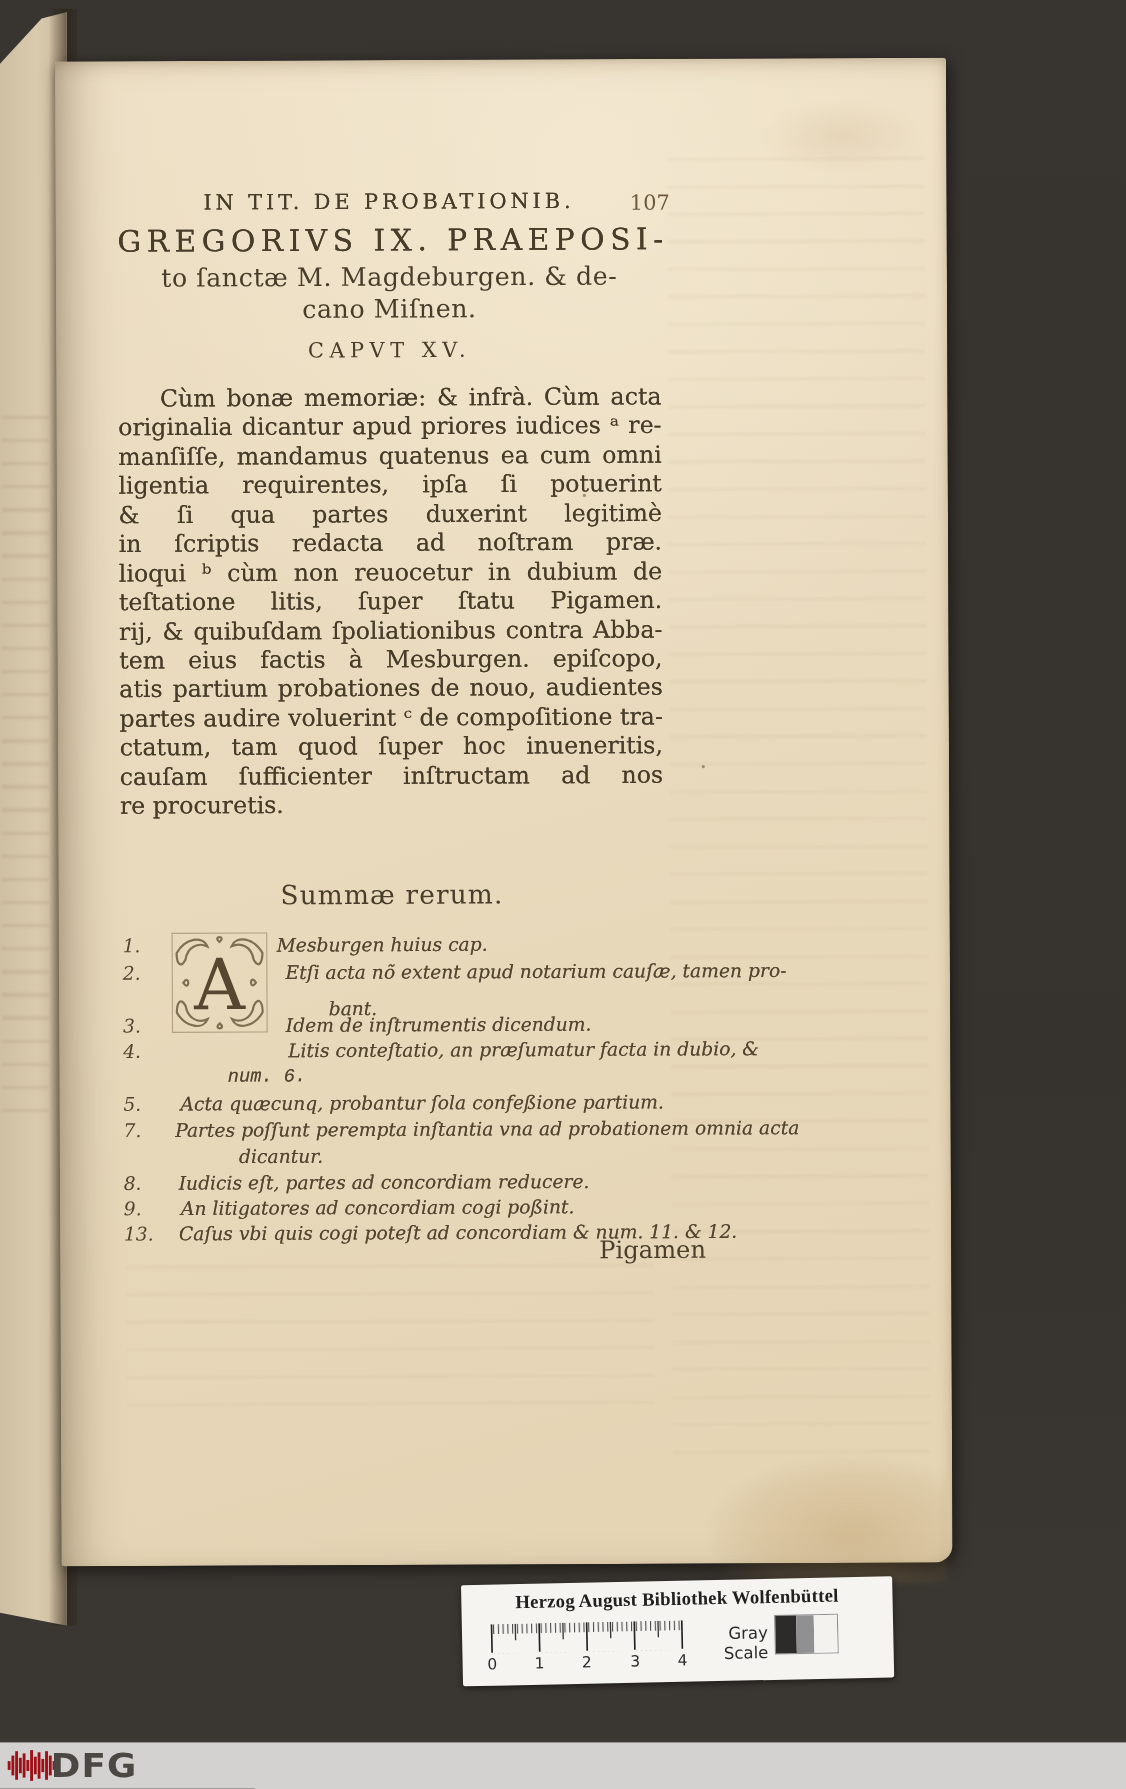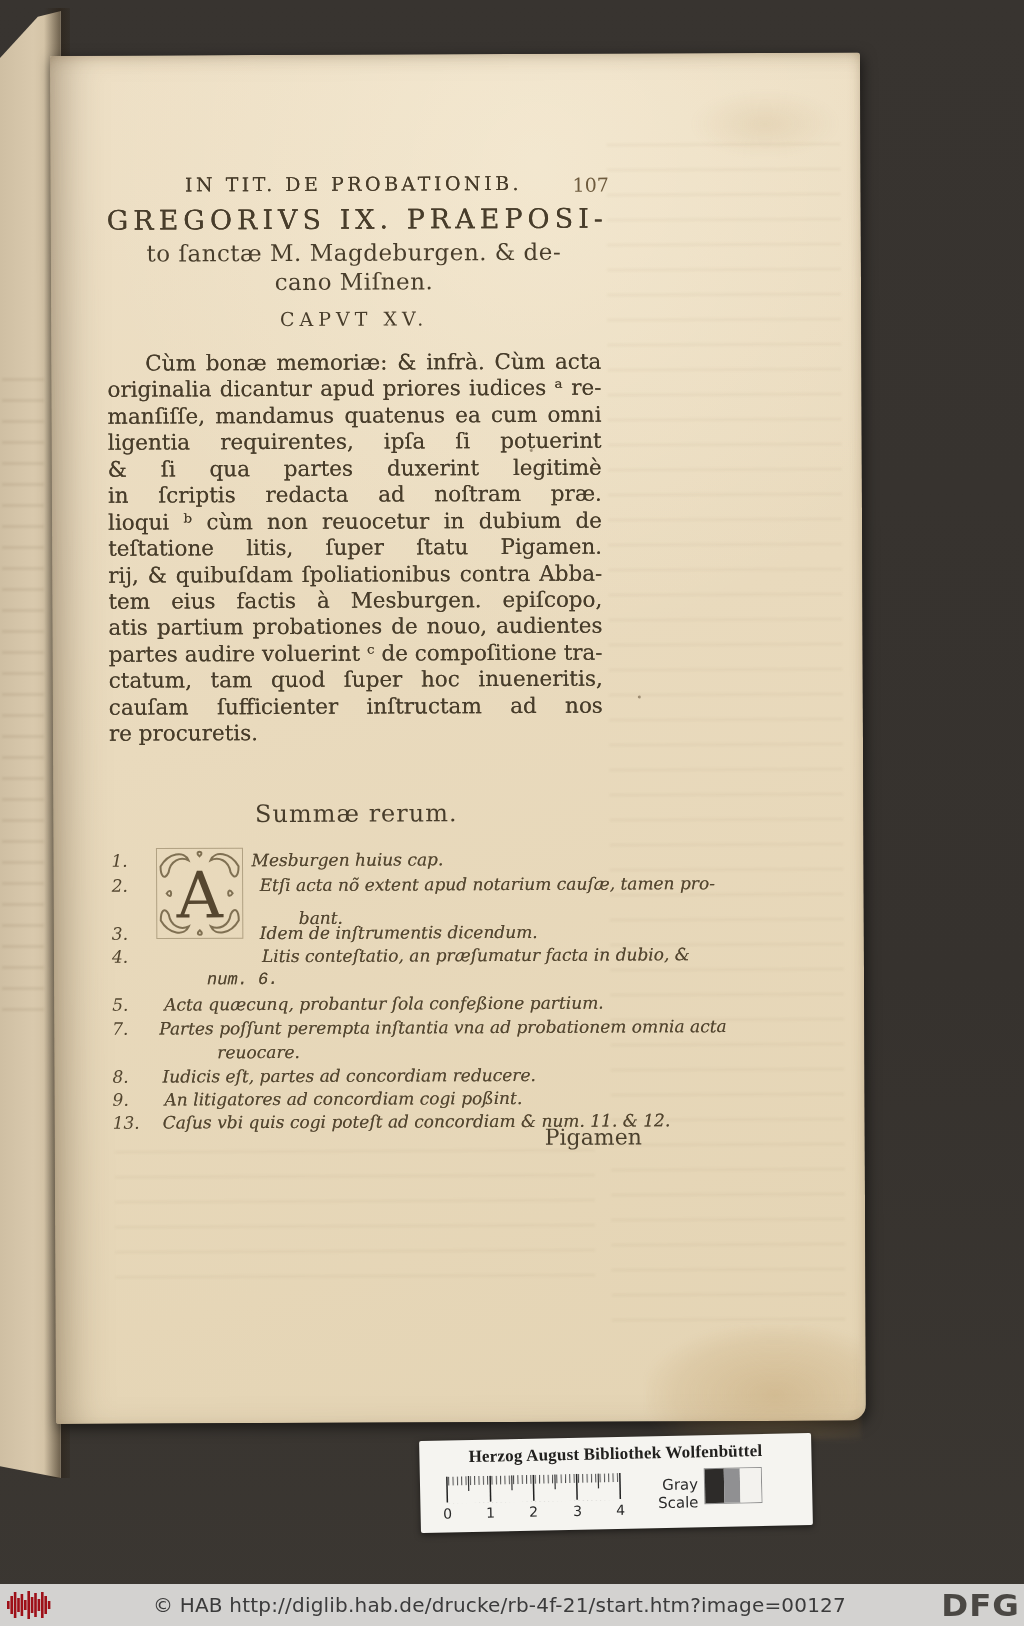--- a/index.html
+++ b/index.html
@@ -158,21 +158,21 @@
 
       <div class="s-num" style="top:891px;">4.</div>
       <div class="s-line" style="left:208px;top:891px;">Litis conteſtatio, an præſumatur facta in dubio, &amp;</div>
       <div class="s-line" style="left:153px;top:915px;font-family:Liberation Mono, monospace;">num. 6.</div>
 
       <div class="s-num" style="top:939px;">5.</div>
       <div class="s-line" style="left:110px;top:939px;">Acta quæcunq, probantur ſola confeßione partium.</div>
 
       <div class="s-num" style="top:963px;">7.</div>
       <div class="s-line" style="left:105px;top:963px;">Partes poſſunt perempta inſtantia vna ad probationem omnia acta</div>
-      <div class="s-line" style="left:163px;top:987px;">reuocare.</div>
+      <div class="s-line" style="left:163px;top:987px;">dicantur.</div>
 
       <div class="s-num" style="top:1011px;">8.</div>
       <div class="s-line" style="left:108px;top:1011px;">Iudicis eſt, partes ad concordiam reducere.</div>
 
       <div class="s-num" style="top:1034px;">9.</div>
       <div class="s-line" style="left:110px;top:1034px;">An litigatores ad concordiam cogi poßint.</div>
 
       <div class="s-num" style="top:1057px;">13.</div>
       <div class="s-line" style="left:108px;top:1057px;">Caſus vbi quis cogi poteſt ad concordiam &amp; num. 11. &amp; 12.</div>
     </div>
@@ -229,17 +229,16 @@
           <rect x="18" y="10" width="2.6" height="10"></rect>
         <rect x="21.4" y="1" width="2.6" height="28"></rect>
           <rect x="24.8" y="7" width="2.6" height="16"></rect>
         <rect x="28.2" y="3" width="2.6" height="24"></rect>
           <rect x="31.6" y="9" width="2.6" height="12"></rect>
         <rect x="35" y="2" width="2.6" height="26"></rect>
           <rect x="38.4" y="6" width="2.6" height="18"></rect>
         <rect x="41.8" y="11" width="2.6" height="8"></rect>
       </g>
     </svg>
-    <div class="footer-text">© HAB http://diglib.hab.de/drucke/rb-4f-21/start.htm?image=00127</div>
     <div class="dfg">DFG</div>
   </div>
 
 </div>
 
 </body></html>

